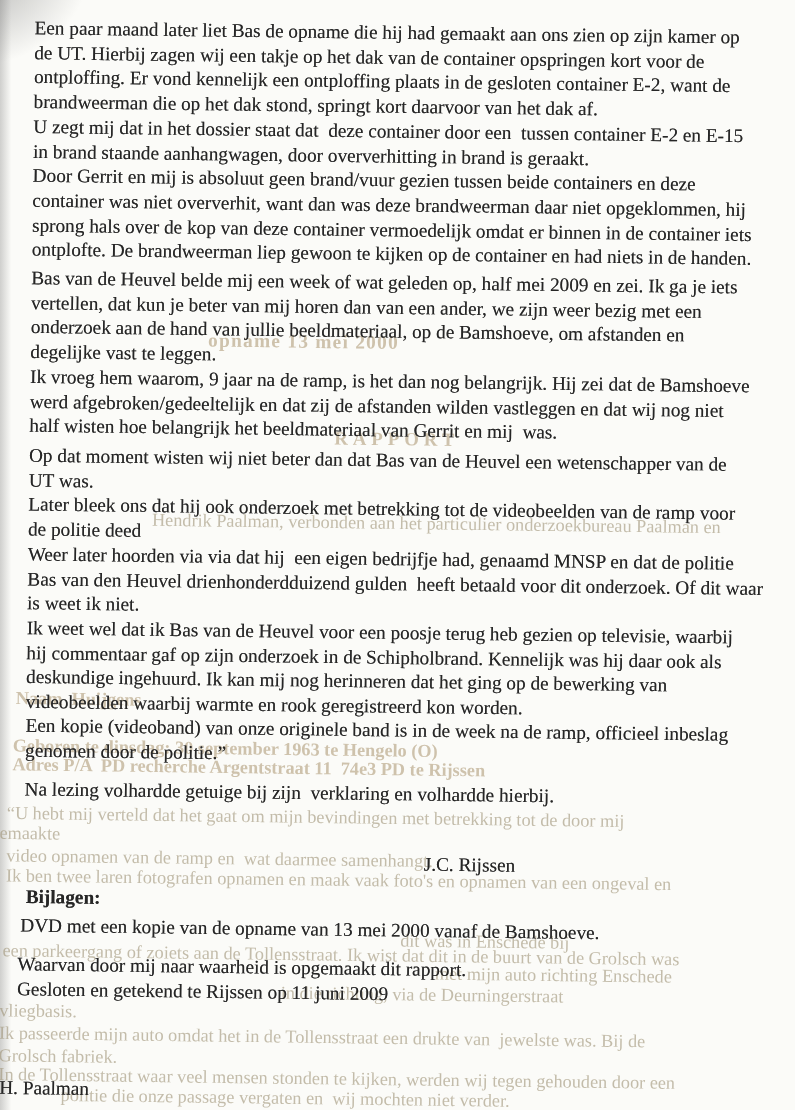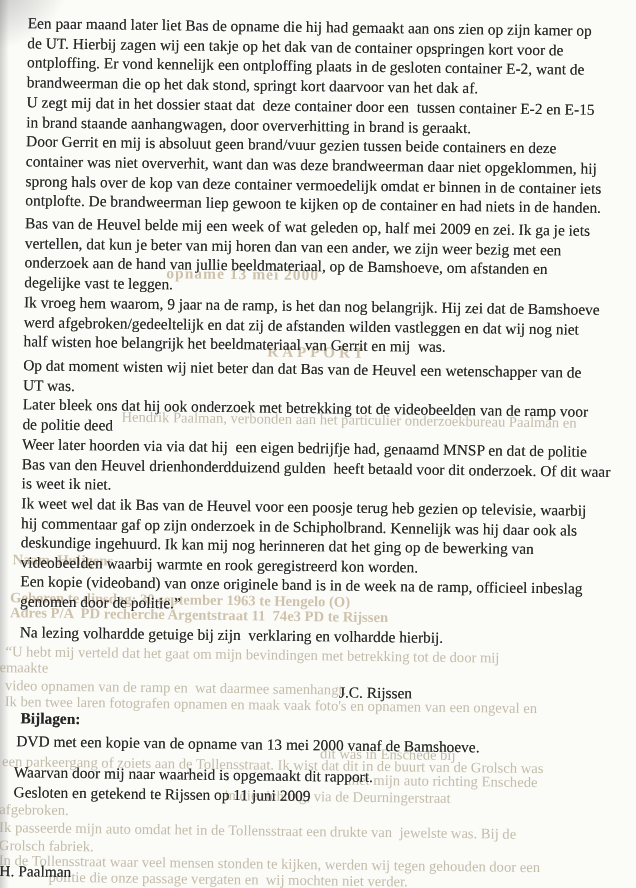--- a/index.html
+++ b/index.html
@@ -51,21 +51,21 @@
       <div class="ghost b" style="top:589px;left:18px">Geboren te dinsdag: 30 september 1963 te Hengelo (O)</div>
       <div class="ghost b" style="top:604px;left:18px">Adres P/A  PD recherche Argentstraat 11  74e3 PD te Rijssen</div>
       <div class="ghost" style="top:643px;left:14px">“U hebt mij verteld dat het gaat om mijn bevindingen met betrekking tot de door mij</div>
       <div class="ghost" style="top:659px;left:1px">gemaakte</div>
       <div class="ghost" style="top:677px;left:14px">video opnamen van de ramp en  wat daarmee samenhangt.</div>
       <div class="ghost" style="top:693px;left:14px">Ik ben twee laren fotografen opnamen en maak vaak foto's en opnamen van een ongeval en</div>
       <div class="ghost" style="top:741px;left:330px">dit was in Enschede bij</div>
       <div class="ghost" style="top:753px;left:12px">een parkeergang of zoiets aan de Tollensstraat. Ik wist dat dit in de buurt van de Grolsch was</div>
       <div class="ghost" style="top:767px;left:358px">met mijn auto richting Enschede</div>
       <div class="ghost" style="top:784px;left:235px">in die richting, via de Deurningerstraat</div>
-      <div class="ghost" style="top:801px;left:10px">afgebroken.</div>
+      <div class="ghost" style="top:801px;left:10px">vliegbasis.</div>
       <div class="ghost" style="top:819px;left:10px">Ik passeerde mijn auto omdat het in de Tollensstraat een drukte van  jewelste was. Bij de</div>
       <div class="ghost" style="top:837px;left:10px">Grolsch fabriek.</div>
       <div class="ghost" style="top:852px;left:10px">In de Tollensstraat waar veel mensen stonden te kijken, werden wij tegen gehouden door een</div>
       <div class="ghost" style="top:868px;left:60px">politie die onze passage vergaten en  wij mochten niet verder.</div>
     </div>
 
     <div class="ink">
 
       <div class="para" style="top:13px">
         <div class="ln">Een paar maand later liet Bas de opname die hij had gemaakt aan ons zien op zijn kamer op</div>

